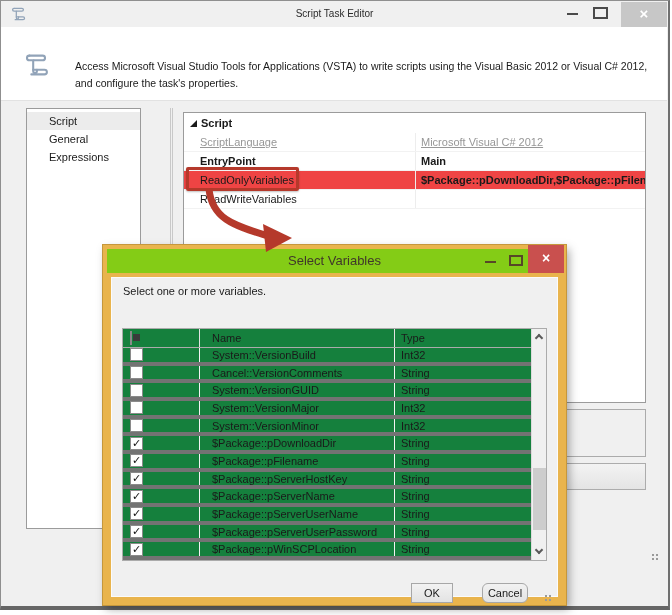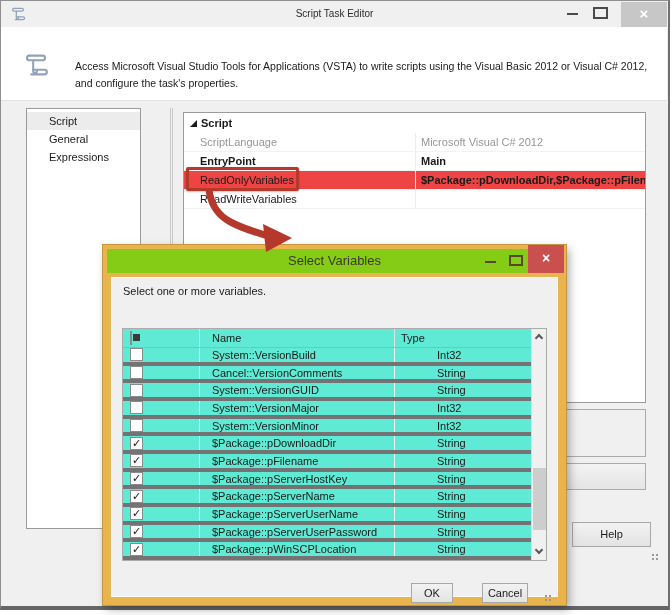--- a/index.html
+++ b/index.html
@@ -35,21 +35,21 @@
 
   .propgrid { position:absolute; left:182px; top:111px; width:463px; height:291px;
     background:#ffffff; border:1px solid #9b9b9b; overflow:hidden; }
   .cat-row { position:relative; height:20px; line-height:20px; }
   .cat-tri { position:absolute; left:6px; top:7px; width:0; height:0;
     border-left:7px solid transparent; border-bottom:7px solid #1a1a1a; }
   .cat-label { position:absolute; left:17px; font-weight:bold; font-size:11px; color:#1a1a1a; }
   .prow { display:flex; height:19px; line-height:19px; font-size:11px; color:#1a1a1a; border-bottom:1px solid #f2f2f2; }
   .prow .pname { width:232px; padding-left:16px; border-right:1px solid #ededed; overflow:hidden; white-space:nowrap; }
   .prow .pval { flex:1; padding-left:5px; overflow:hidden; white-space:nowrap; }
-  .prow.muted .pname, .prow.muted .pval { color:#979797; }
+  .prow.muted .pname, .prow.muted .pval { color:#979797;text-decoration:underline; }
   .prow.bold .pname, .prow.bold .pval { font-weight:bold; }
   .prow.value-bold .pval { font-weight:bold; }
   .prow.annotated { background:#ef4444; }
 
   .desc-pane { position:absolute; left:182px; top:408px; width:463px; height:48px;
     background:#f0f0f0; border:1px solid #ababab; }
   .edit-btn { position:absolute; left:520px; top:462px; width:125px; height:27px;
     background:linear-gradient(#f3f3f3,#e4e4e4); border:1px solid #acacac; }
   .btn { background:linear-gradient(#f2f2f2,#e3e3e3); border:1px solid #a7a7a7;
     font-size:11px; color:#1a1a1a; text-align:center;
@@ -74,46 +74,46 @@
     line-height:23px; font-size:13px; color:#40372a; }
   .pop-min { position:absolute; left:378px; top:12px; width:11px; height:2px; background:#574727; }
   .pop-max { position:absolute; left:402px; top:6px; width:14px; height:11px; border:2px solid #574727; }
   .pop-close { position:absolute; left:421px; top:-4px; width:36px; height:28px; background:#c9504e;
     color:#ffffff; font-size:14px; font-weight:bold; text-align:center; line-height:27px; }
   .popup-body { position:absolute; left:4px; top:28px; right:4px; bottom:4px; background:#f0f0f0;
     box-shadow:inset 0 0 0 1px rgba(255,255,255,.75); }
   .instruction { position:absolute; left:12px; top:8px; font-size:11px; color:#1a1a1a; }
 
   .var-table { position:absolute; left:11px; top:51px; width:425px; height:233px;
-    background:#5eead4; border:1px solid #ababab; }
+    background:#15803d; border:1px solid #ababab; }
   .thead { display:flex; height:19px; line-height:19px; font-size:11px; color:#1a1a1a;
     border-bottom:1px solid #ababab; }
   .col-check { width:77px; border-right:1px solid #e3e3e3; position:relative; }
   .col-name  { width:195px; padding-left:12px; border-right:1px solid #e3e3e3; }
   .col-type  { flex:1; padding-left:6px; }
   .tbody { position:absolute; left:0; top:19px; right:15px; bottom:0; display:flex; flex-direction:column; }
   .vrow { flex:1; display:flex; align-items:center; font-size:11px; color:#1a1a1a; border-bottom:4px solid #737373; }
   .vrow .c1 { width:77px; display:flex; align-items:center; border-right:1px solid #f3f3f3; height:100%; }
   .vrow .c2 { width:195px; padding-left:12px; border-right:1px solid #f3f3f3; height:100%; display:flex; align-items:center; }
-  .vrow .c3 { flex:1; padding-left:6px;margin-left:36px; }
+  .vrow .c3 { flex:1; padding-left:6px; }
   .cb { width:13px; height:13px; margin-left:7px; background:#ffffff; border:1px solid #8a8a8a;
     font-size:11px; line-height:11px; text-align:center; color:#111; }
   .cb.header { margin-top:3px; position:relative; }
   .cb.header::after { content:""; position:absolute; left:2px; top:2px; width:7px; height:7px; background:#3a3a3a; }
 
   .vscroll { position:absolute; right:0; top:0; width:15px; height:100%; background:#f0f0f0; border-left:1px solid #dcdcdc; }
   .vs-up, .vs-down { position:absolute; left:0; width:15px; height:16px; }
   .vs-up { top:0; } .vs-down { bottom:0; }
   .chev { position:absolute; left:4px; width:6px; height:6px; border-left:2px solid #5a5a5a; border-bottom:2px solid #5a5a5a; }
   .chev.up { top:6px; transform:rotate(135deg); }
   .chev.down { top:3px; transform:rotate(-45deg); }
   .vs-thumb { position:absolute; left:1px; top:139px; width:13px; height:62px; background:#cdcdcd; }
 
   .ok-btn { position:absolute; left:300px; top:306px; width:42px; height:20px; line-height:18px; }
-  .cancel-btn { position:absolute; left:371px; top:306px; width:46px; height:20px; line-height:18px; }
+  .cancel-btn { position:absolute; left:371px; top:306px; width:46px; height:20px; line-height:18px;border-radius:6px; }
   .popup-grip { right:5px; top:317px; }
 
   .scroll-stroke { stroke:#91a3b8; fill:none; stroke-width:2.2; stroke-linecap:round; }
 </style>
 </head>
 <body>
 
 <div class="page">
 
   <div class="main-dialog">
@@ -171,21 +171,20 @@
           </div>
           <div class="prow normal">
             <div class="pname">ReadWriteVariables</div>
             <div class="pval"></div>
           </div>
         </div>
     </div>
 
     <div class="desc-pane"></div>
     <div class="edit-btn"></div>
-    <button class="btn help-btn">Help</button>
     <div class="grip main-grip"></div>
   </div>
 
   <div class="red-box"></div>
   <svg class="arrow-svg" viewBox="0 0 130 72">
     <path d="M 29 3 C 32 34, 56 40, 88 50" stroke="#b5392b" stroke-width="7" fill="none"></path>
     <polygon points="83,38 112,52 86,66" fill="#b5392b"></polygon>
   </svg>
 
   <div class="popup">

